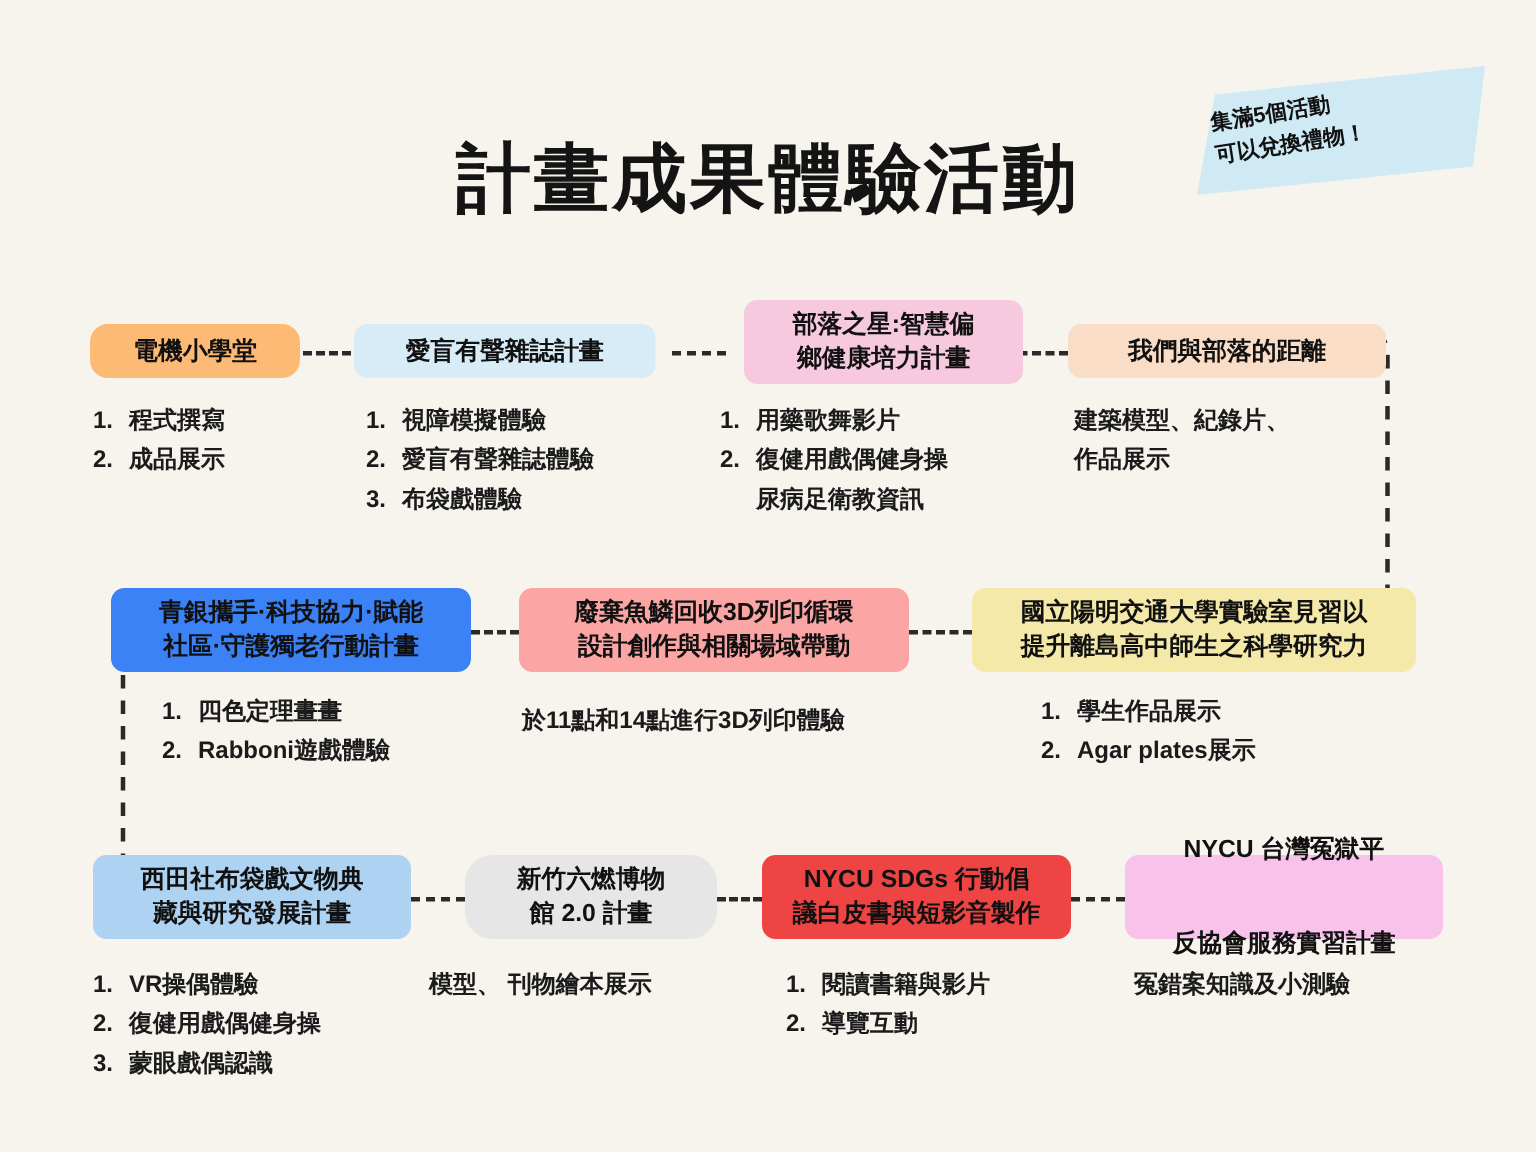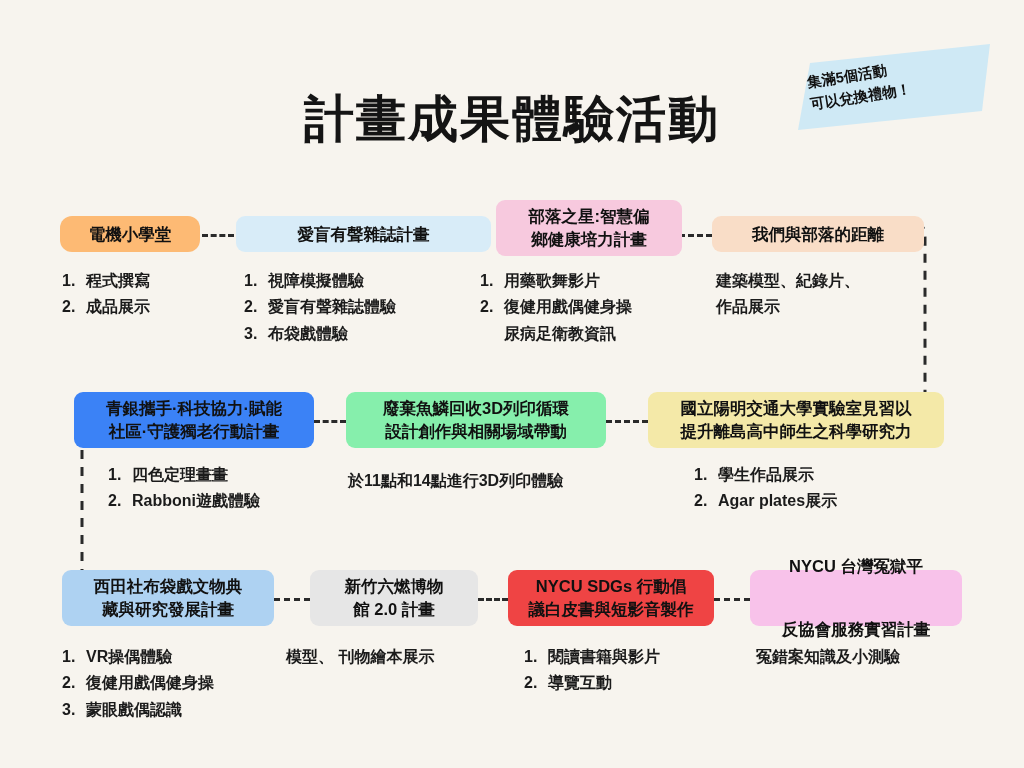--- a/index.html
+++ b/index.html
@@ -129,21 +129,21 @@
     <div class="row">
       <span class="num">1.</span>
       <span class="txt">程式撰寫</span>
     </div>
     <div class="row">
       <span class="num">2.</span>
       <span class="txt">成品展示</span>
     </div>
   </div>
 
-  <div class="abs pill" style="left:236px; top:216px; width:255px; height:36px; background:#d8ecf8;">
+  <div class="abs pill" style="left:236px; top:216px; width:201px; height:36px; background:#d8ecf8;">
     <span>愛盲有聲雜誌計畫</span>
   </div>
   <div class="abs items" style="left:244px; top:268px; width:220px;">
     <div class="row">
       <span class="num">1.</span>
       <span class="txt">視障模擬體驗</span>
     </div>
     <div class="row">
       <span class="num">2.</span>
       <span class="txt">愛盲有聲雜誌體驗</span>
@@ -190,21 +190,21 @@
     <div class="row">
       <span class="num">1.</span>
       <span class="txt">四色定理畫畫</span>
     </div>
     <div class="row">
       <span class="num">2.</span>
       <span class="txt">Rabboni遊戲體驗</span>
     </div>
   </div>
 
-  <div class="abs pill two-line" style="left:346px; top:392px; width:260px; height:56px; background:#86efac; flex-direction:column;">
+  <div class="abs pill two-line" style="left:346px; top:392px; width:260px; height:56px; background:#fca5a5; flex-direction:column;">
     <span>廢棄魚鱗回收3D列印循環</span>
     <span>設計創作與相關場域帶動</span>
   </div>
   <div class="abs plaintext" style="left:348px; top:468px; width:300px;">
     <div>於11點和14點進行3D列印體驗</div>
   </div>
 
   <div class="abs pill two-line" style="left:648px; top:392px; width:296px; height:56px; background:#f4e9a8; flex-direction:column;">
     <span>國立陽明交通大學實驗室見習以</span>
     <span>提升離島高中師生之科學研究力</span>
@@ -232,21 +232,21 @@
     <div class="row">
       <span class="num">2.</span>
       <span class="txt">復健用戲偶健身操</span>
     </div>
     <div class="row">
       <span class="num">3.</span>
       <span class="txt">蒙眼戲偶認識</span>
     </div>
   </div>
 
-  <div class="abs pill two-line" style="left:310px; top:570px; width:168px; height:56px; background:#e6e6e6; flex-direction:column;">
+  <div class="abs pill two-line" style="left:310px; top:570px; width:168px; height:56px; background:#e6e6e6; flex-direction:column;border-radius:18px;">
     <span>新竹六燃博物</span>
     <span>館 2.0  計畫</span>
   </div>
   <div class="abs plaintext" style="left:286px; top:644px; width:230px;">
     <div>模型、 刊物繪本展示</div>
   </div>
 
   <div class="abs pill two-line" style="left:508px; top:570px; width:206px; height:56px; background:#ef4444; flex-direction:column;">
     <span>NYCU SDGs 行動倡</span>
     <span>議白皮書與短影音製作</span>

